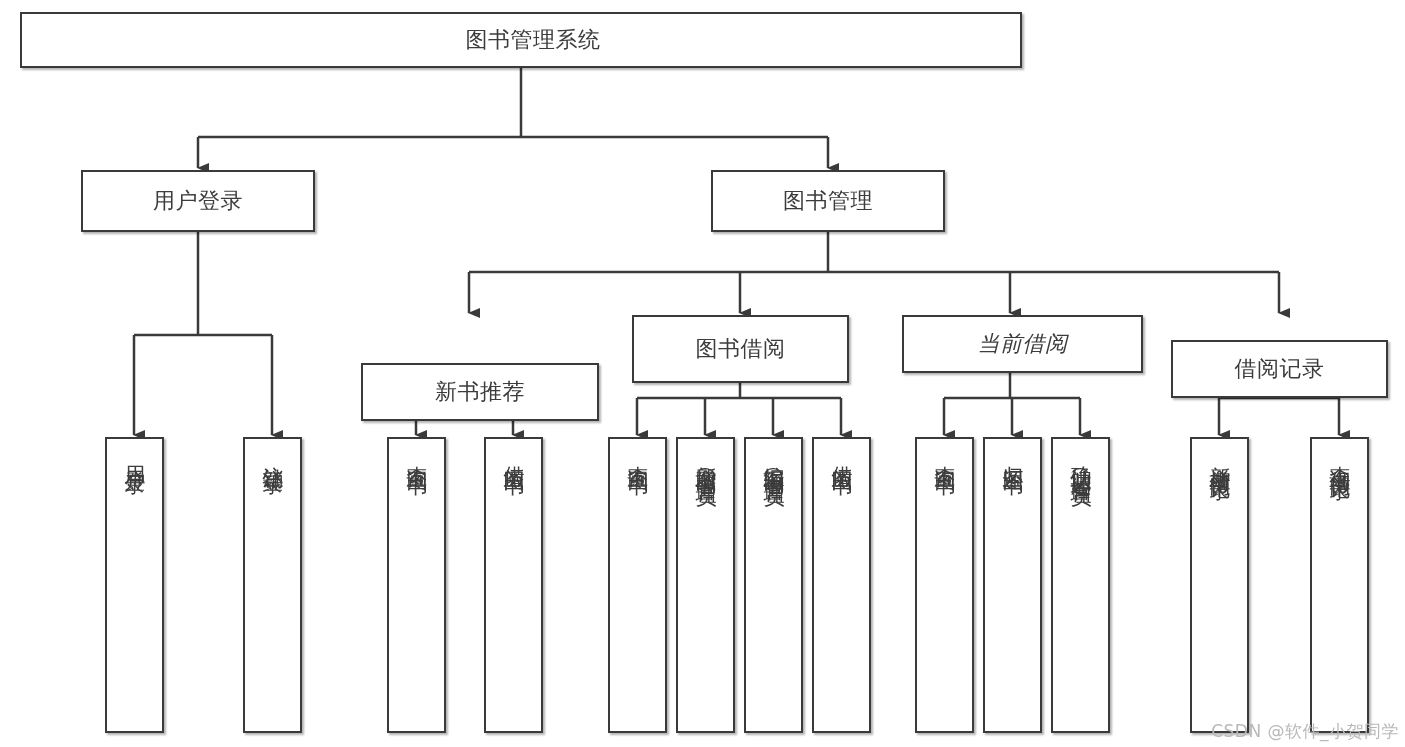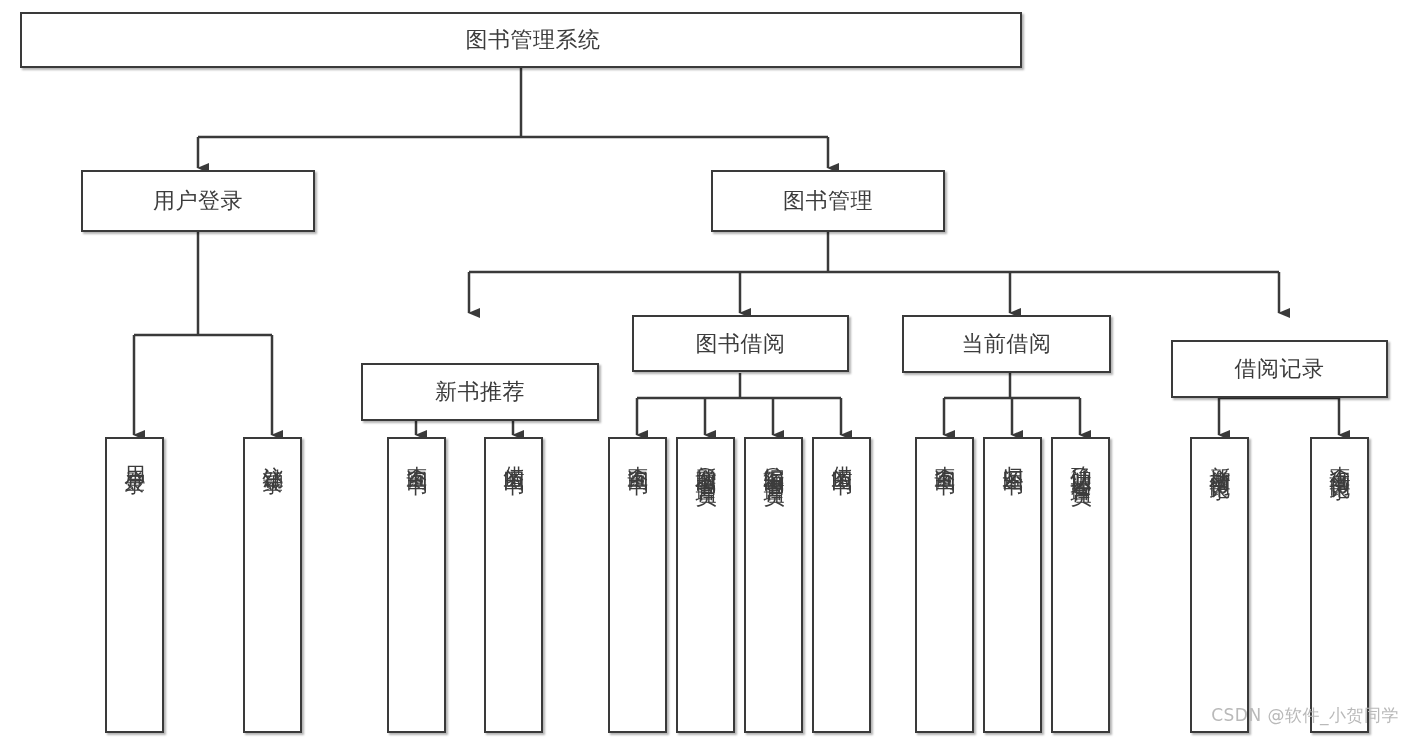--- a/index.html
+++ b/index.html
@@ -51,21 +51,21 @@
     writing-mode: vertical-rl;
     text-orientation: upright;
     white-space: nowrap;
     letter-spacing: 3px;
     font-size: 21px;
     line-height: 1;
   }
   #watermark {
     position: absolute;
     right: 6px;
-    bottom: 20px;
+    bottom: 4px;
     color: #b9b9b9;
     font-size: 17px;
     letter-spacing: 0.5px;
     white-space: nowrap;
     pointer-events: none;
     text-align: right;
   }
 </style>
 </head>
 <body>
@@ -121,24 +121,24 @@
       </div>
       <div class="node-box" style="left: 81px; top: 170px; width: 234px; height: 62px;">
         <span class="node-label">用户登录</span>
       </div>
       <div class="node-box" style="left: 711px; top: 170px; width: 234px; height: 62px; justify-content: center;">
         <span class="node-label">图书管理</span>
       </div>
       <div class="node-box" style="left: 361px; top: 315px; width: 238px; height: 58px; margin-top: 48px;">
         <span class="node-label">新书推荐</span>
       </div>
-      <div class="node-box" style="left: 632px; top: 315px; width: 217px; height: 57px;">
+      <div class="node-box" style="left: 632px; top: 315px; width: 217px; height: 68px;">
         <span class="node-label">图书借阅</span>
       </div>
-      <div class="node-box" style="left: 902px; top: 315px; width: 209px; height: 58px;">
+      <div class="node-box" style="left: 902px; top: 315px; width: 241px; height: 58px; font-style: italic;">
         <span class="node-label">当前借阅</span>
       </div>
       <div class="node-box" style="left: 1171px; top: 315px; width: 217px; height: 58px; margin-top: 25px;">
         <span class="node-label">借阅记录</span>
       </div>
       <div class="node-box vertical" style="left: 105px; top: 437px; width: 59px; height: 296px;">
         <span class="node-label">用户登录</span>
       </div>
       <div class="node-box vertical" style="left: 243px; top: 437px; width: 59px; height: 296px;">
         <span class="node-label">注销登录</span>

